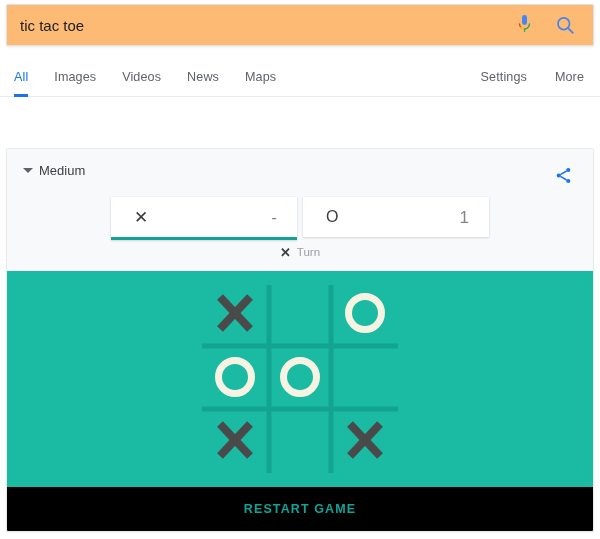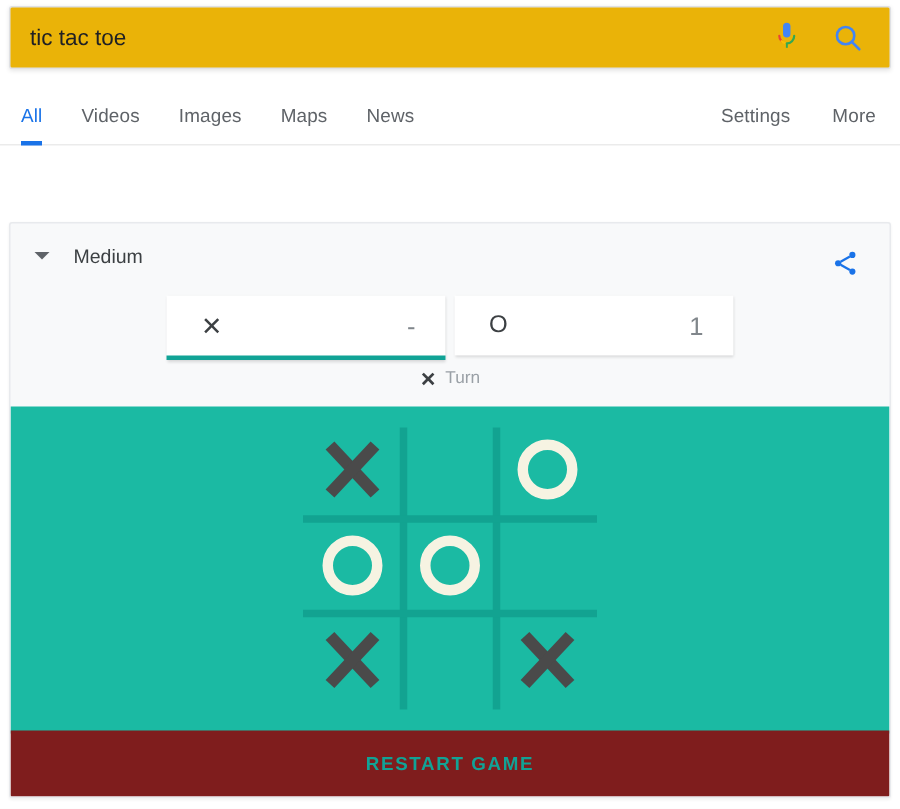--- a/index.html
+++ b/index.html
@@ -20,21 +20,21 @@
     overflow: hidden;
   }
 
   
   .searchbar {
     position: absolute;
     left: 6px;
     top: 4px;
     width: 588px;
     height: 42px;
-    background: #eab308;
+    background: #fdba74;
     border: 1px solid #dfe1e5;
     border-radius: 2px;
     box-shadow: 0 1px 3px rgba(0,0,0,0.10);
     display: flex;
     align-items: center;
   }
   .search-input {
     flex: 1;
     border: none;
     outline: none;
@@ -125,21 +125,21 @@
   .card-header {
     position: relative;
     height: 48px;
   }
   .difficulty {
     position: absolute;
     left: 16px;
     top: 14px;
     display: flex;
     align-items: center;
-    gap: 16px;
+    gap: 6px;
     cursor: pointer;
   }
   .caret {
     width: 0; height: 0;
     border-left: 5px solid transparent;
     border-right: 5px solid transparent;
     border-top: 5px solid #5f6368;
   }
   .difficulty-label {
     font-size: 13px;
@@ -243,21 +243,21 @@
     cursor: pointer;
   }
 
   
   .restart-row {
     position: absolute;
     left: 0;
     bottom: 0;
     width: 100%;
     height: 44px;
-    background: #7f1d1d;
+    background: #000000;
     display: flex;
     align-items: center;
     justify-content: center;
   }
   .restart-btn {
     font-size: 12.5px;
     font-weight: bold;
     color: #11a396;
     letter-spacing: 1.1px;
     cursor: pointer;
@@ -289,24 +289,24 @@
           <circle cx="10" cy="10" r="6.6" stroke="#4285f4" stroke-width="2" fill="none"></circle>
           <line x1="14.9" y1="14.9" x2="20.4" y2="20.4" stroke="#4285f4" stroke-width="2" stroke-linecap="round"></line>
         </svg>
       </button>
     </div>
   </div>
 
   <div class="navbar">
     <div class="nav-left">
       <div class="nav-item active">All</div>
+      <div class="nav-item">Images</div>
       <div class="nav-item">Videos</div>
-      <div class="nav-item">Images</div>
+      <div class="nav-item">News</div>
       <div class="nav-item">Maps</div>
-      <div class="nav-item">News</div>
     </div>
     <div class="nav-right">
       <div class="nav-item">Settings</div>
       <div class="nav-item">More</div>
     </div>
   </div>
 
 
   <div class="game-card">
 

